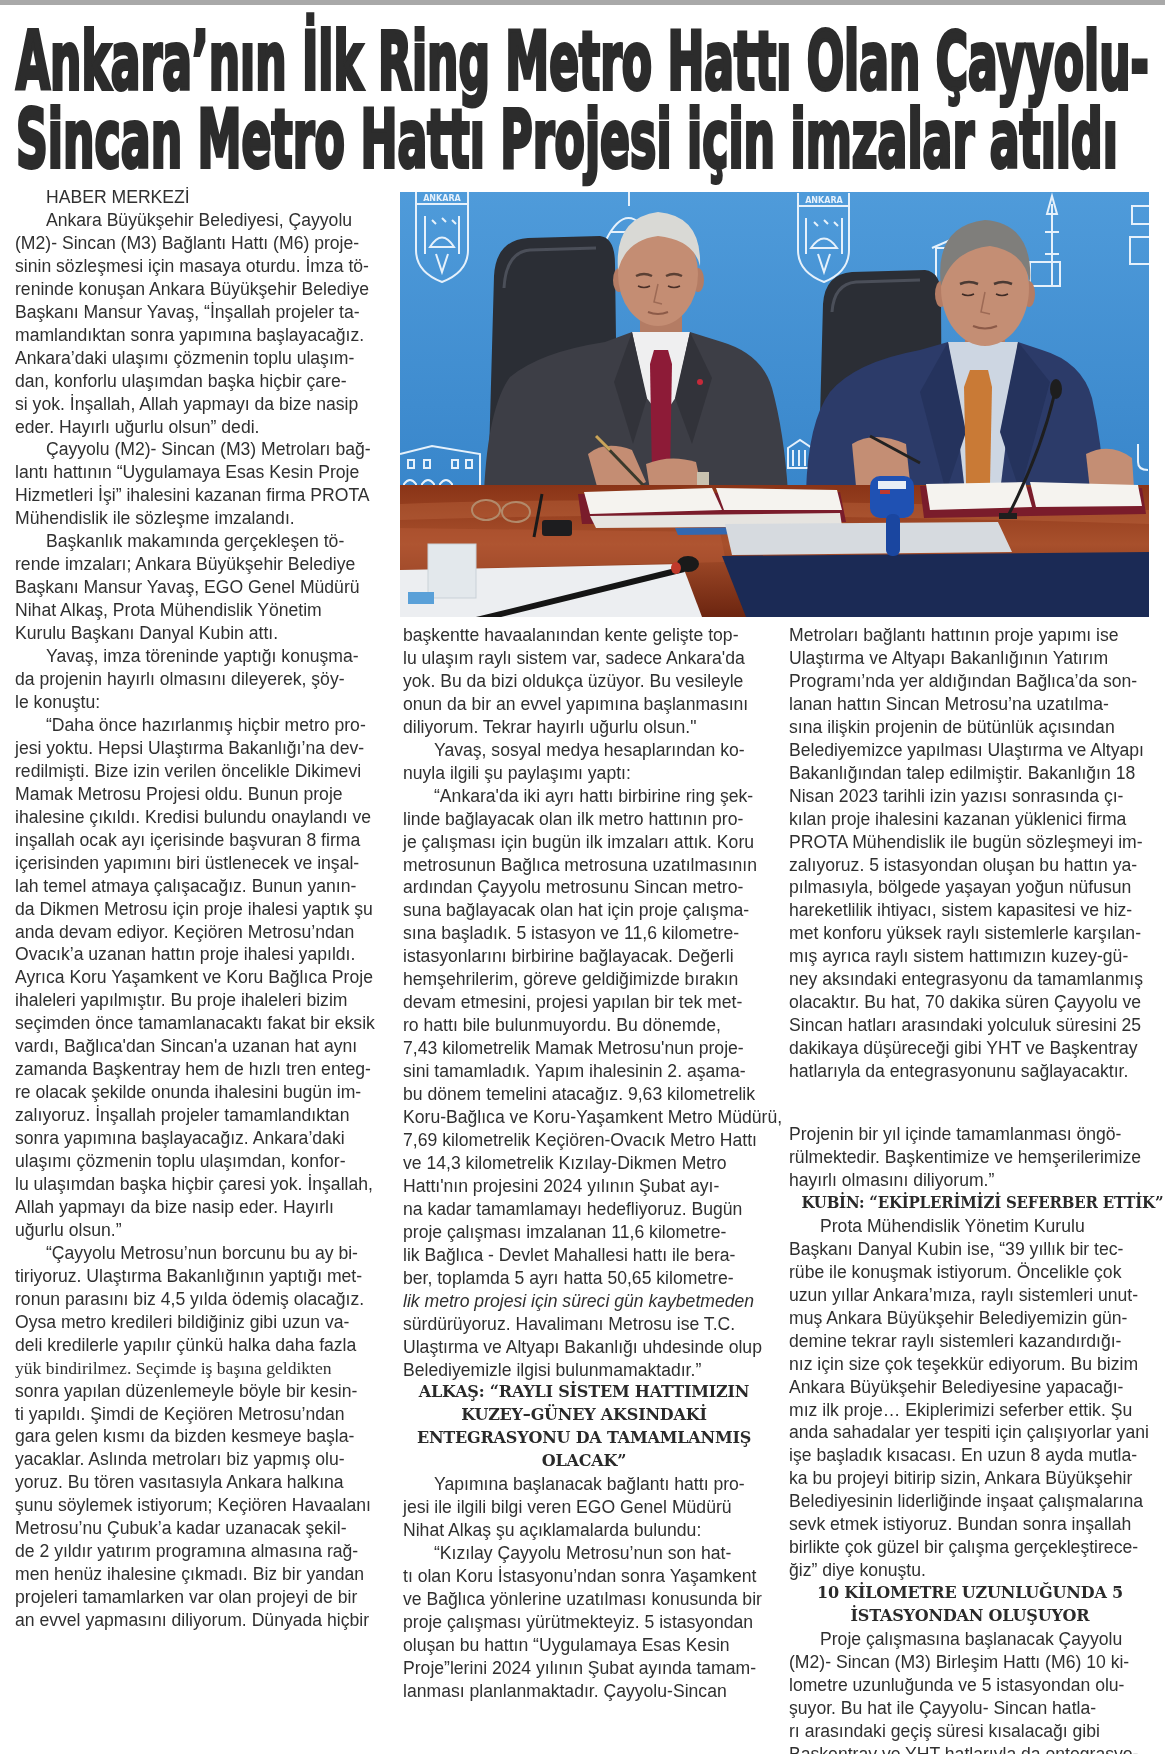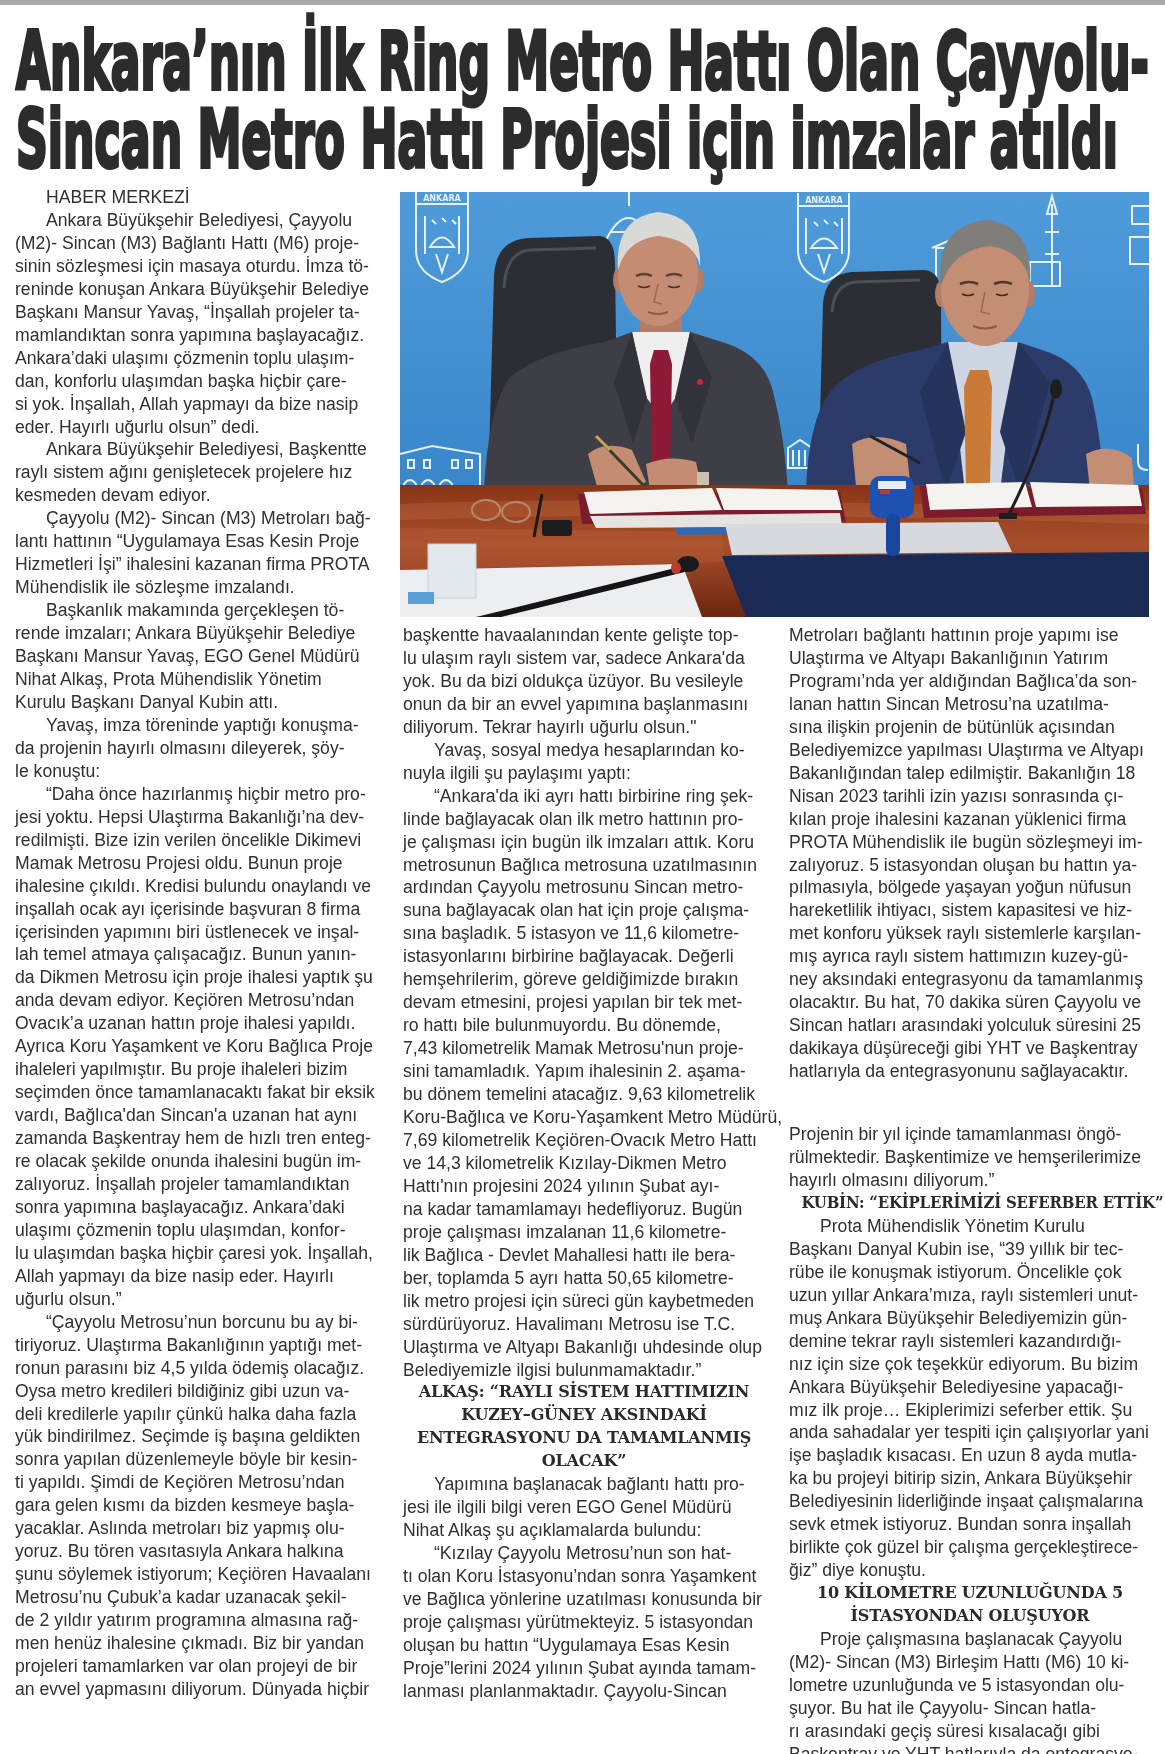--- a/index.html
+++ b/index.html
@@ -230,25 +230,20 @@
       <span class="line indent" style="transform: scaleX(1);">Ankara Büyükşehir Belediyesi, Çayyolu</span>
       <span class="line" style="transform: scaleX(1);">(M2)- Sincan (M3) Bağlantı Hattı (M6) proje-</span>
       <span class="line" style="transform: scaleX(1);">sinin sözleşmesi için masaya oturdu. İmza tö-</span>
       <span class="line" style="transform: scaleX(1);">reninde konuşan Ankara Büyükşehir Belediye</span>
       <span class="line" style="transform: scaleX(1);">Başkanı Mansur Yavaş, “İnşallah projeler ta-</span>
       <span class="line" style="transform: scaleX(1);">mamlandıktan sonra yapımına başlayacağız.</span>
       <span class="line" style="transform: scaleX(1);">Ankara’daki ulaşımı çözmenin toplu ulaşım-</span>
       <span class="line" style="transform: scaleX(1);">dan, konforlu ulaşımdan başka hiçbir çare-</span>
       <span class="line" style="transform: scaleX(1);">si yok. İnşallah, Allah yapmayı da bize nasip</span>
       <span class="line" style="transform: scaleX(1);">eder. Hayırlı uğurlu olsun” dedi.</span>
-    </div>
-    <div>
-      <span class="line indent" style="transform: scaleX(1);">Ankara Büyükşehir Belediyesi, Başkentte</span>
-      <span class="line" style="transform: scaleX(1);">raylı sistem ağını genişletecek projelere hız</span>
-      <span class="line" style="transform: scaleX(1);">kesmeden devam ediyor.</span>
     </div>
     <div>
       <span class="line indent" style="transform: scaleX(1);">Çayyolu (M2)- Sincan (M3) Metroları bağ-</span>
       <span class="line" style="transform: scaleX(1);">lantı hattının “Uygulamaya Esas Kesin Proje</span>
       <span class="line" style="transform: scaleX(1);">Hizmetleri İşi” ihalesini kazanan firma PROTA</span>
       <span class="line" style="transform: scaleX(1);">Mühendislik ile sözleşme imzalandı.</span>
     </div>
     <div>
       <span class="line indent" style="transform: scaleX(1);">Başkanlık makamında gerçekleşen tö-</span>
       <span class="line" style="transform: scaleX(1);">rende imzaları; Ankara Büyükşehir Belediye</span>
@@ -285,21 +280,21 @@
       <span class="line" style="transform: scaleX(1);">lu ulaşımdan başka hiçbir çaresi yok. İnşallah,</span>
       <span class="line" style="transform: scaleX(1);">Allah yapmayı da bize nasip eder. Hayırlı</span>
       <span class="line" style="transform: scaleX(1);">uğurlu olsun.”</span>
     </div>
     <div>
       <span class="line indent" style="transform: scaleX(1);">“Çayyolu Metrosu’nun borcunu bu ay bi-</span>
       <span class="line" style="transform: scaleX(1);">tiriyoruz. Ulaştırma Bakanlığının yaptığı met-</span>
       <span class="line" style="transform: scaleX(1);">ronun parasını biz 4,5 yılda ödemiş olacağız.</span>
       <span class="line" style="transform: scaleX(1);">Oysa metro kredileri bildiğiniz gibi uzun va-</span>
       <span class="line" style="transform: scaleX(1);">deli kredilerle yapılır çünkü halka daha fazla</span>
-      <span class="line" style="transform: scaleX(1);">yük bindirilmez. Seçimde iş başına geldikten</span>
+      <span class="line" style="transform: scaleX(1); font-family: Liberation Serif, serif;">yük bindirilmez. Seçimde iş başına geldikten</span>
       <span class="line" style="transform: scaleX(1);">sonra yapılan düzenlemeyle böyle bir kesin-</span>
       <span class="line" style="transform: scaleX(1);">ti yapıldı. Şimdi de Keçiören Metrosu’ndan</span>
       <span class="line" style="transform: scaleX(1);">gara gelen kısmı da bizden kesmeye başla-</span>
       <span class="line" style="transform: scaleX(1);">yacaklar. Aslında metroları biz yapmış olu-</span>
       <span class="line" style="transform: scaleX(1);">yoruz. Bu tören vasıtasıyla Ankara halkına</span>
       <span class="line" style="transform: scaleX(1);">şunu söylemek istiyorum; Keçiören Havaalanı</span>
       <span class="line" style="transform: scaleX(1);">Metrosu’nu Çubuk’a kadar uzanacak şekil-</span>
       <span class="line" style="transform: scaleX(1);">de 2 yıldır yatırım programına almasına rağ-</span>
       <span class="line" style="transform: scaleX(1);">men henüz ihalesine çıkmadı. Biz bir yandan</span>
       <span class="line" style="transform: scaleX(1);">projeleri tamamlarken var olan projeyi de bir</span>
@@ -334,21 +329,21 @@
       <span class="line" style="transform: scaleX(1); text-align: center;">sini tamamladık. Yapım ihalesinin 2. aşama-</span>
       <span class="line" style="transform: scaleX(1);">bu dönem temelini atacağız. 9,63 kilometrelik</span>
       <span class="line" style="transform: scaleX(1);">Koru-Bağlıca ve Koru-Yaşamkent Metro Müdürü,</span>
       <span class="line" style="transform: scaleX(1);">7,69 kilometrelik Keçiören-Ovacık Metro Hattı</span>
       <span class="line" style="transform: scaleX(1);">ve 14,3 kilometrelik Kızılay-Dikmen Metro</span>
       <span class="line" style="transform: scaleX(1);">Hattı'nın projesini 2024 yılının Şubat ayı-</span>
       <span class="line" style="transform: scaleX(1);">na kadar tamamlamayı hedefliyoruz. Bugün</span>
       <span class="line" style="transform: scaleX(1);">proje çalışması imzalanan 11,6 kilometre-</span>
       <span class="line" style="transform: scaleX(1);">lik Bağlıca - Devlet Mahallesi hattı ile bera-</span>
       <span class="line" style="transform: scaleX(1);">ber, toplamda 5 ayrı hatta 50,65 kilometre-</span>
-      <span class="line" style="transform: scaleX(1);">lik metro projesi için süreci gün kaybetmeden</span>
+      <span class="line" style="transform: scaleX(1); font-style: italic;">lik metro projesi için süreci gün kaybetmeden</span>
       <span class="line" style="transform: scaleX(1);">sürdürüyoruz. Havalimanı Metrosu ise T.C.</span>
       <span class="line" style="transform: scaleX(1);">Ulaştırma ve Altyapı Bakanlığı uhdesinde olup</span>
       <span class="line" style="transform: scaleX(1);">Belediyemizle ilgisi bulunmamaktadır.”</span>
     </div>
     <div>
       <span class="sub" style="transform: scaleX(1);">ALKAŞ: “RAYLI SİSTEM HATTIMIZIN</span>
       <span class="sub" style="transform: scaleX(1);">KUZEY–GÜNEY AKSINDAKİ</span>
       <span class="sub" style="transform: scaleX(1);">ENTEGRASYONU DA TAMAMLANMIŞ</span>
       <span class="sub" style="transform: scaleX(1);">OLACAK”</span>
     </div>

